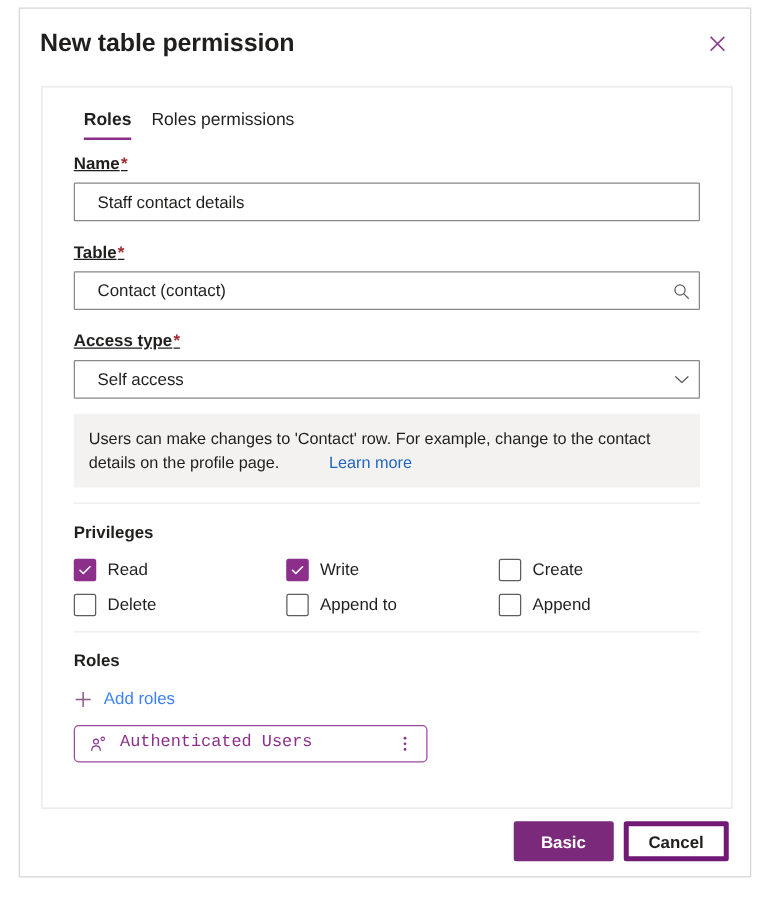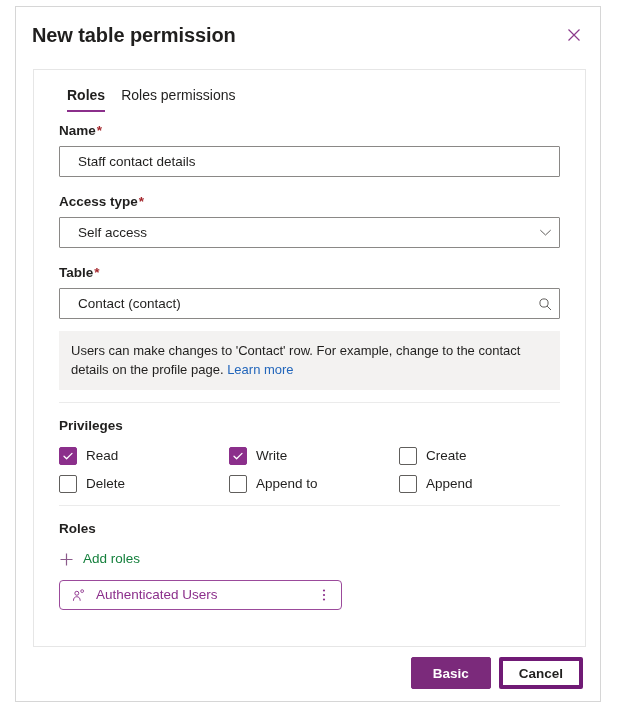--- a/index.html
+++ b/index.html
@@ -106,20 +106,21 @@
 
   .field { margin-bottom: 16px; }
 
   .field-label {
     font-size: 13.5px;
     font-weight: 600;
     color: #201f1e;
     margin-bottom: 6px;
     display: block;
     line-height: 18px;
+    text-decoration: underline;
   }
   .req {
     color: #a4262c;
     font-weight: 600;
     margin-left: 1px;
   }
 
   .input-wrap {
     position: relative;
     height: 31px;
@@ -156,20 +157,21 @@
     font-size: 13px;
     line-height: 19px;
     color: #201f1e;
     margin-top: -4px;
     margin-bottom: 10px;
   }
   .info-link {
     color: #2266bb;
     text-decoration: none;
     cursor: pointer;
+    margin-left: 36px;
   }
 
   .divider {
     height: 1px;
     background: #ebebeb;
     margin: 12px 0 14px 0;
   }
 
   .section-title {
     font-size: 13.5px;
@@ -226,34 +228,35 @@
     padding: 0;
     font-family: inherit;
   }
   .plus-icon {
     color: #8b5a8b;
     display: flex;
     align-items: center;
   }
   .add-roles-label {
     font-size: 13.5px;
-    color: #15803d;
+    color: #3b82f6;
     line-height: 18px;
   }
 
   .role-chip {
     display: flex;
     align-items: center;
     width: 283px;
     height: 30px;
     box-sizing: border-box;
     border: 1px solid #9b4a9b;
     border-radius: 4px;
     padding: 0 9px 0 11px;
     color: #8b2f8b;
+    font-family: Liberation Mono, monospace;
   }
   .role-chip-icon {
     display: flex;
     align-items: center;
     color: #8b2f8b;
     margin-right: 10px;
   }
   .role-chip-label {
     font-size: 13.5px;
     color: #8b2f8b;
@@ -330,47 +333,47 @@
     </div>
 
     <div class="form">
 
       <div class="field">
         <label class="field-label">
           <span>Name</span><span class="req">*</span>
         </label>
         <div class="input-wrap">
           <input class="text-input" type="text" value="Staff contact details" style="">
-        </div>
-      </div>
-
-      <div class="field">
-        <label class="field-label">
-          <span>Access type</span><span class="req">*</span>
-        </label>
-        <div class="input-wrap">
-          <input class="text-input has-icon" type="text" readonly="" value="Self access" style="">
-          <span class="input-icon">
-            <svg width="13" height="13" viewBox="0 0 13 13" fill="none">
-              <path d="M1.6 4.4 L6.5 9 L11.4 4.4" stroke="currentColor" stroke-width="1" stroke-linecap="round" stroke-linejoin="round"></path>
-            </svg>
-          </span>
         </div>
       </div>
 
       <div class="field">
         <label class="field-label">
           <span>Table</span><span class="req">*</span>
         </label>
         <div class="input-wrap">
           <input class="text-input has-icon" type="text" value="Contact (contact)" style="">
           <span class="input-icon">
             <svg width="14" height="14" viewBox="0 0 14 14" fill="none">
               <circle cx="6" cy="6" r="4.1" stroke="currentColor" stroke-width="1"></circle>
               <path d="M9.1 9.1 L13 13" stroke="currentColor" stroke-width="1"></path>
+            </svg>
+          </span>
+        </div>
+      </div>
+
+      <div class="field">
+        <label class="field-label">
+          <span>Access type</span><span class="req">*</span>
+        </label>
+        <div class="input-wrap">
+          <input class="text-input has-icon" type="text" readonly="" value="Self access" style="">
+          <span class="input-icon">
+            <svg width="13" height="13" viewBox="0 0 13 13" fill="none">
+              <path d="M1.6 4.4 L6.5 9 L11.4 4.4" stroke="currentColor" stroke-width="1" stroke-linecap="round" stroke-linejoin="round"></path>
             </svg>
           </span>
         </div>
       </div>
 
       <div class="info-box">
         <span>Users can make changes to 'Contact' row. For example, change to the contact details on the profile page.</span>
         <a class="info-link" href="#">Learn more</a>
       </div>
 

